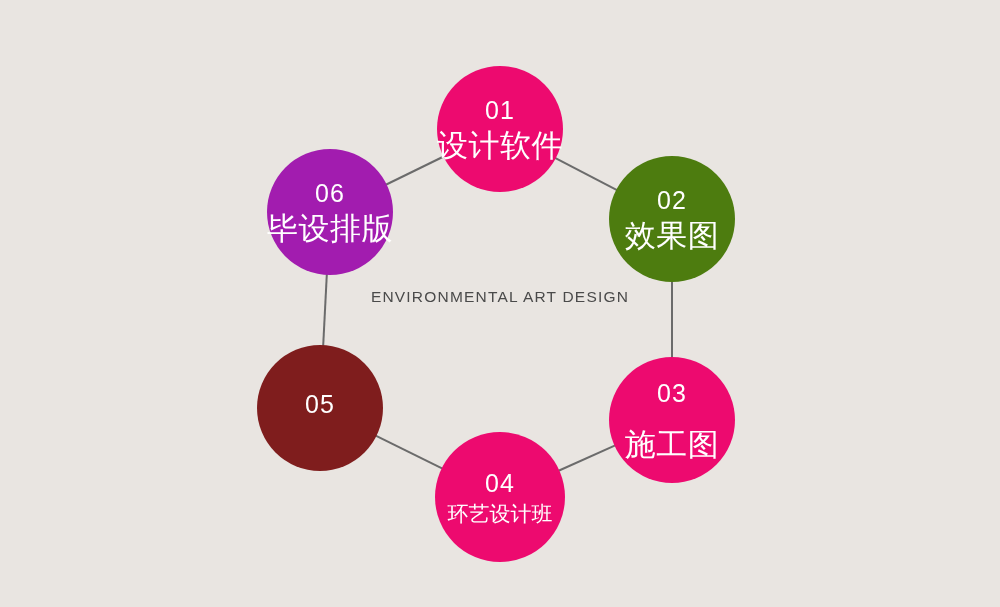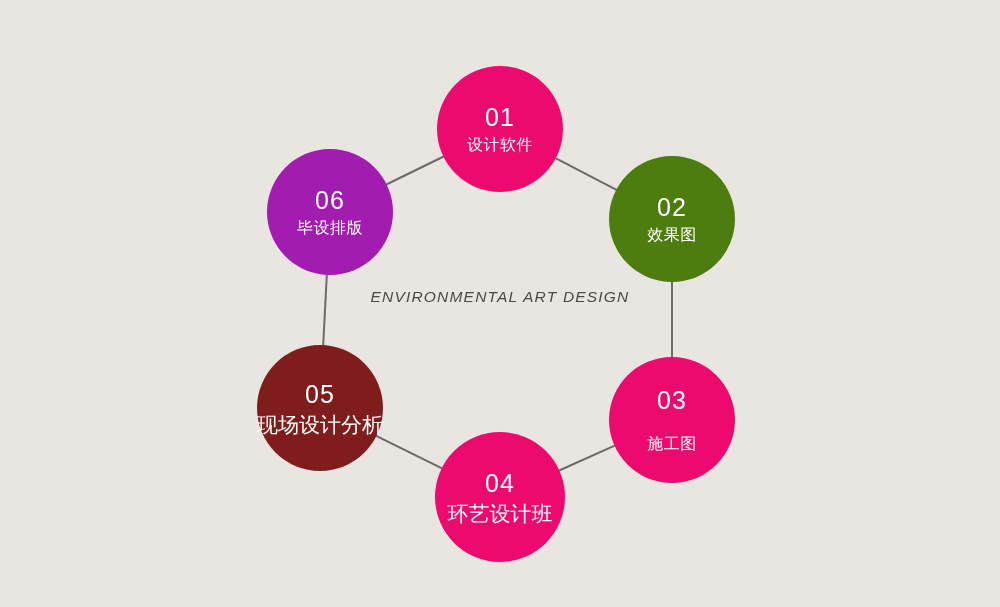--- a/index.html
+++ b/index.html
@@ -40,21 +40,21 @@
     box-sizing: border-box;
   }
   .node-num {
     font-size: 25px;
     font-weight: 300;
     letter-spacing: 1px;
     margin-bottom: 7px;
     color: #ffffff;
   }
   .node-label {
-    font-size: 16px;
+    font-size: 31px;
     font-weight: 400;
     letter-spacing: 0.5px;
     white-space: nowrap;
     color: #ffffff;
   }
   .node-label.long {
     font-size: 21px;
     letter-spacing: 0px;
   }
   .center-block {
@@ -71,21 +71,20 @@
     letter-spacing: 1px;
     line-height: 1.05;
     margin: 0;
   }
   .center-subtitle {
     font-size: 15.5px;
     color: #4a4a4a;
     letter-spacing: 1.2px;
     margin-top: 7px;
     font-weight: 400;
-    font-style: italic;
   }
 </style>
 </head>
 <body>
 
 <div id="stage">
 
   <svg id="links" viewBox="0 0 1000 607" xmlns="http://www.w3.org/2000/svg">
       <line x1="384.8155750559442" y1="185.23710159033314" x2="445.1844249440558" y2="155.76289840966686" stroke="#6b6b6b" stroke-width="2"></line>
       <line x1="554.04801947226" y1="157.28094042153137" x2="617.95198052774" y2="190.71905957846863" stroke="#6b6b6b" stroke-width="2"></line>
@@ -107,21 +106,20 @@
       <div class="node" style="left: 609px; top: 357px; width: 126px; height: 126px; background: rgb(237, 10, 111); gap: 16px;">
         <div class="node-num">03</div>
         <div class="node-label">施工图</div>
       </div>
       <div class="node" style="left: 435px; top: 432px; width: 130px; height: 130px; background: rgb(237, 10, 111); text-align: right;">
         <div class="node-num">04</div>
         <div class="node-label long">环艺设计班</div>
       </div>
       <div class="node" style="left: 257px; top: 345px; width: 126px; height: 126px; background: #7f1d1d;">
         <div class="node-num">05</div>
-        <div class="node-label long">现场设计分析</div>
       </div>
       <div class="node" style="left: 267px; top: 149px; width: 126px; height: 126px; background: #a21caf;">
         <div class="node-num">06</div>
         <div class="node-label">毕设排版</div>
       </div>
     </div>
 
   <div class="center-block">
     <div class="center-subtitle">ENVIRONMENTAL ART DESIGN</div>
   </div>

